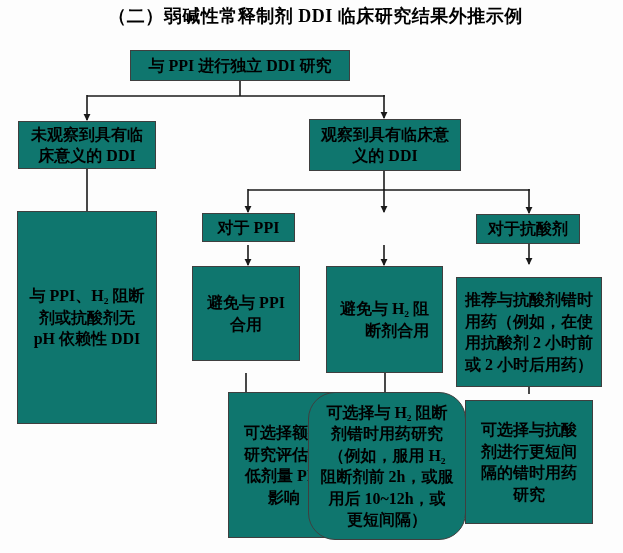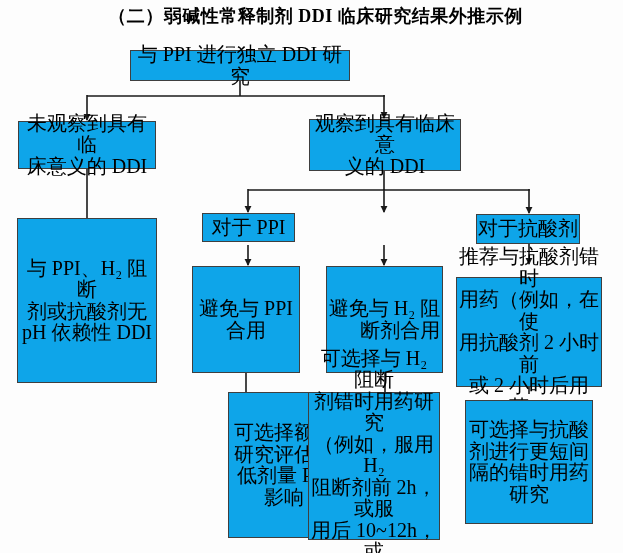--- a/index.html
+++ b/index.html
@@ -39,41 +39,42 @@
   }
   .connectors line, .connectors polyline{
     stroke:var(--line);
     stroke-width:1.6;
     fill:none;
   }
   .node{
     position:absolute;
     box-sizing:border-box;
     border:1.4px solid var(--border);
-    background:#0ea5e9;
+    background:#0f766e;
     display:flex;
     align-items:center;
     justify-content:center;
     text-align:center;
     white-space:pre-line;
-    font-size:20px;
+    font-size:16px;
     line-height:21.5px;
+    font-weight:bold;
   }
   #n-root           {left:130px; top:50px;  width:220px; height:31px;}
   #n-no-ddi         {left:18px;  top:121px; width:138px; height:48px;}
   #n-yes-ddi        {left:309px; top:119px; width:152px; height:52px;}
-  #n-no-ddi-result  {left:17px;  top:218px; width:140px; height:165px;}
+  #n-no-ddi-result  {left:17px;  top:211px; width:140px; height:213px;}
   #n-branch-ppi     {left:202px; top:213px; width:93px;  height:29px;}
   #n-branch-h2      {left:320px; top:213px; width:127px; height:32px;}
   #n-branch-antacid {left:476px; top:214px; width:104px; height:30px;}
-  #n-action-ppi     {left:192px; top:266px; width:108px; height:107px;}
+  #n-action-ppi     {left:192px; top:266px; width:108px; height:95px;}
   #n-action-h2      {left:326px; top:266px; width:117px; height:107px;text-align:right;}
   #n-action-antacid {left:456px; top:265px; width:146px; height:110px;margin-top:12px;}
   #n-optional-ppi   {left:190px; top:392px; width:112px; height:146px;margin-left:38px;}
-  #n-optional-h2    {left:308px; top:392px; width:132px; height:148px;}
+  #n-optional-h2    {left:308px; top:392px; width:158px; height:148px;border-radius:27px;}
   #n-optional-antacid{left:465px;top:400px; width:128px; height:124px;}
 </style>
 </head>
 <body>
 
 <div class="page">
 
   <div class="title">（二）弱碱性常释制剂 DDI 临床研究结果外推示例</div>
 
   <svg class="connectors" viewBox="0 0 623 553" xmlns="http://www.w3.org/2000/svg">

